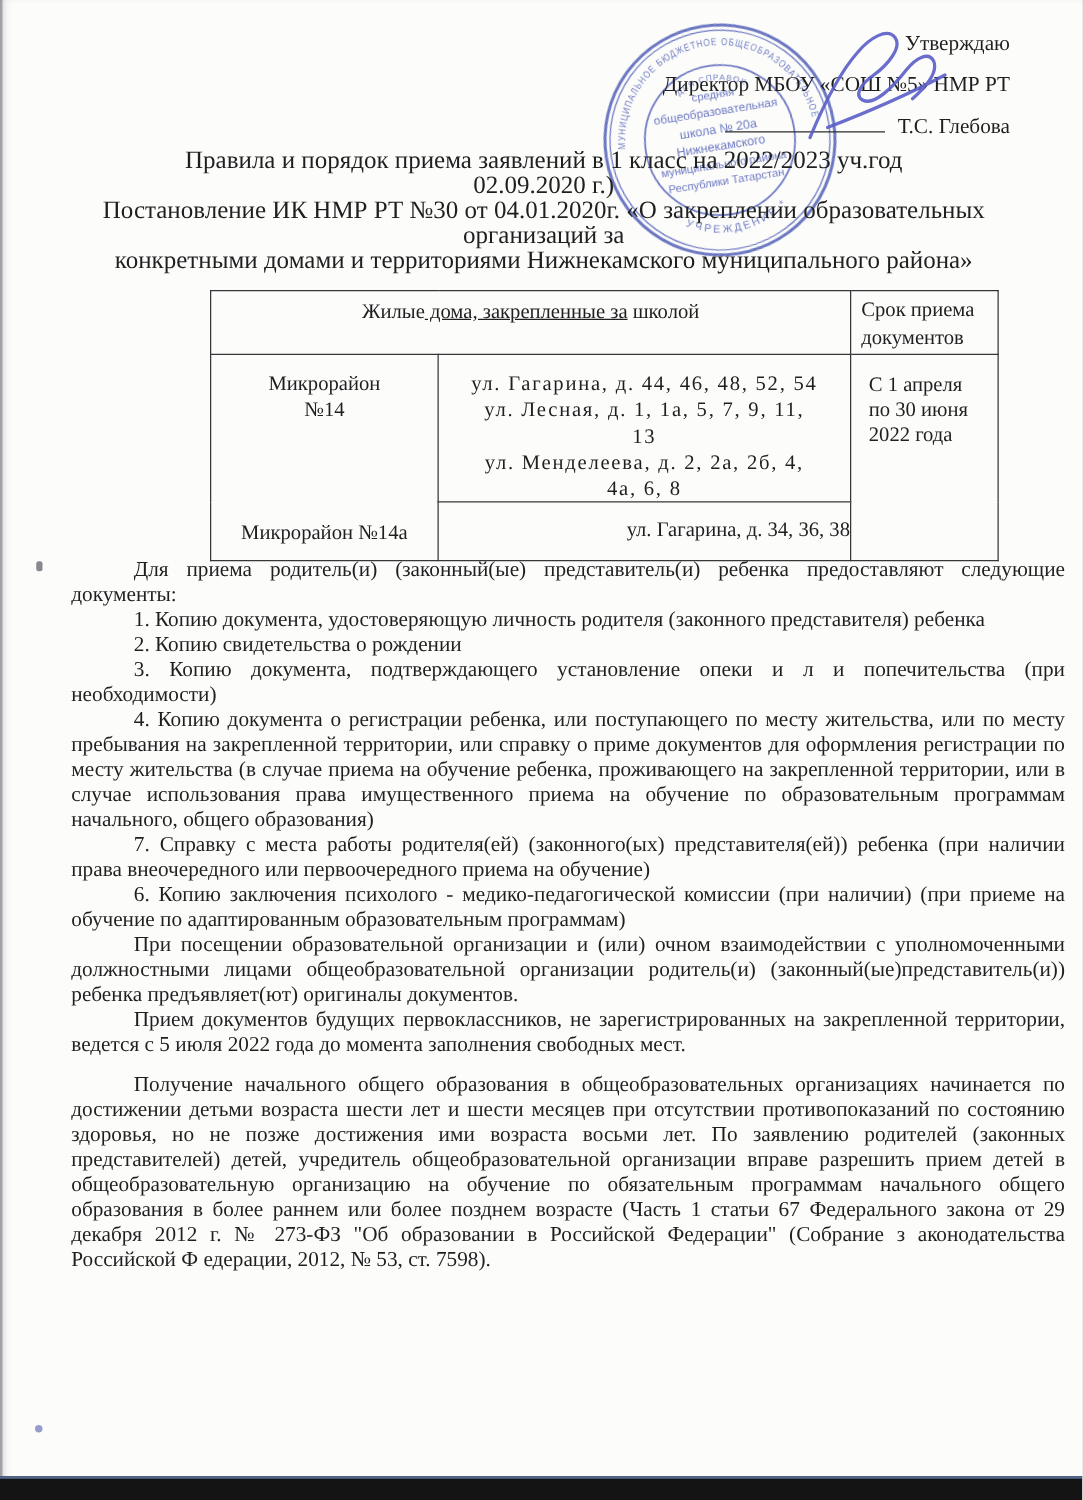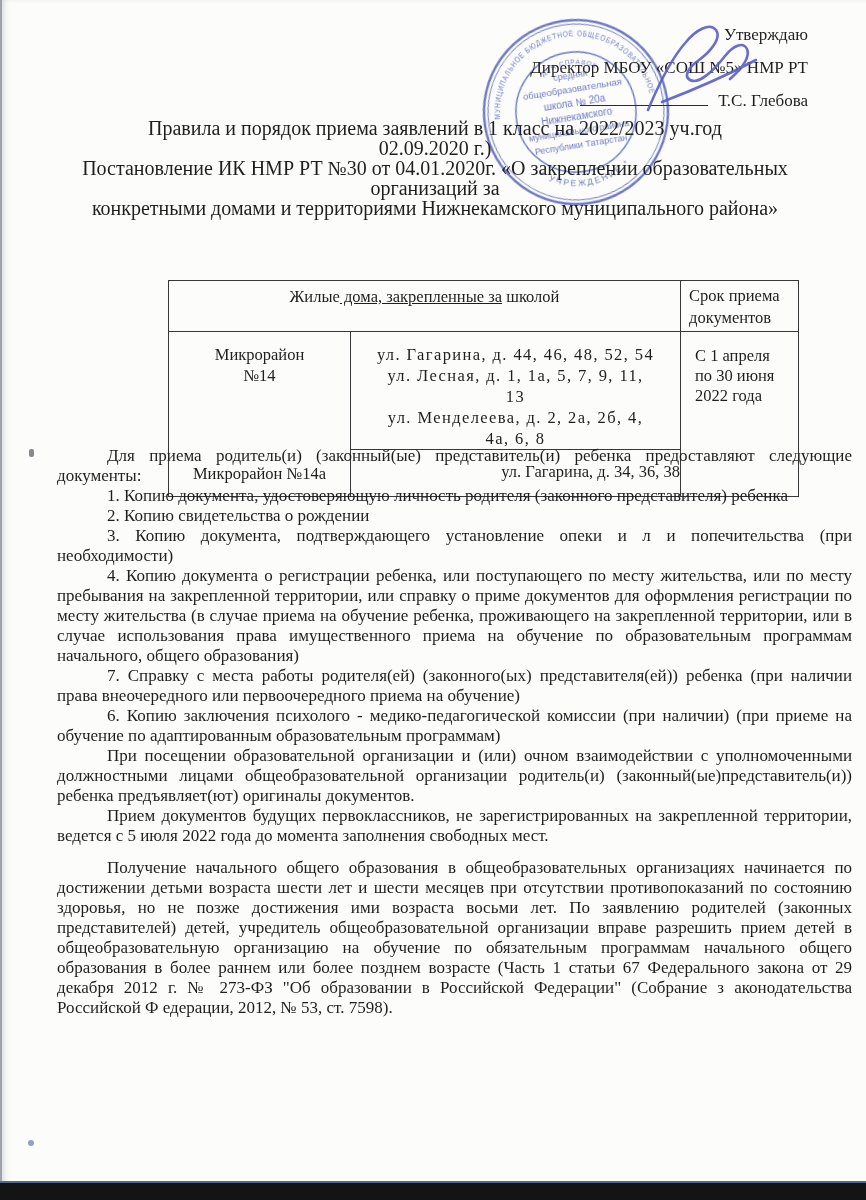--- a/index.html
+++ b/index.html
@@ -15,21 +15,21 @@
                   font-size:17px; line-height:33px; white-space:nowrap; z-index:3; }
   .sig-underline { display:inline-block; width:128px; height:1em;
                    border-bottom:1.6px solid #2c2c2e; margin-right:10px; }
 
   
   .title-block { position:absolute; top:118px; left:40px; width:790px;
                  text-align:center; font-size:20px; line-height:20px; z-index:3; }
 
   
   .doc-table { position:absolute; top:232px; left:168px; border-collapse:collapse;
-               table-layout:fixed; width:630px; font-size:16.5px; z-index:3;margin-top:48px; }
+               table-layout:fixed; width:630px; font-size:16.5px; z-index:3; }
   .doc-table td { border:1.6px solid #37373a; padding:0; vertical-align:top; }
   .th-main { text-align:center; padding-top:6px !important; height:44px;
              white-space:pre-wrap; }
   .th-underlined { text-decoration:underline; }
   .th-period { padding:4px 4px 0 8px !important; line-height:22px; }
   .cell-merged-left { }
   .merged-left-inner { display:flex; flex-direction:column; justify-content:space-between;
                        height:158px; text-align:center; }
   .mr-top { margin-top:12px; line-height:21px;font-family:Liberation Serif, serif; }
   .mr-bottom { margin-bottom:6px; }

